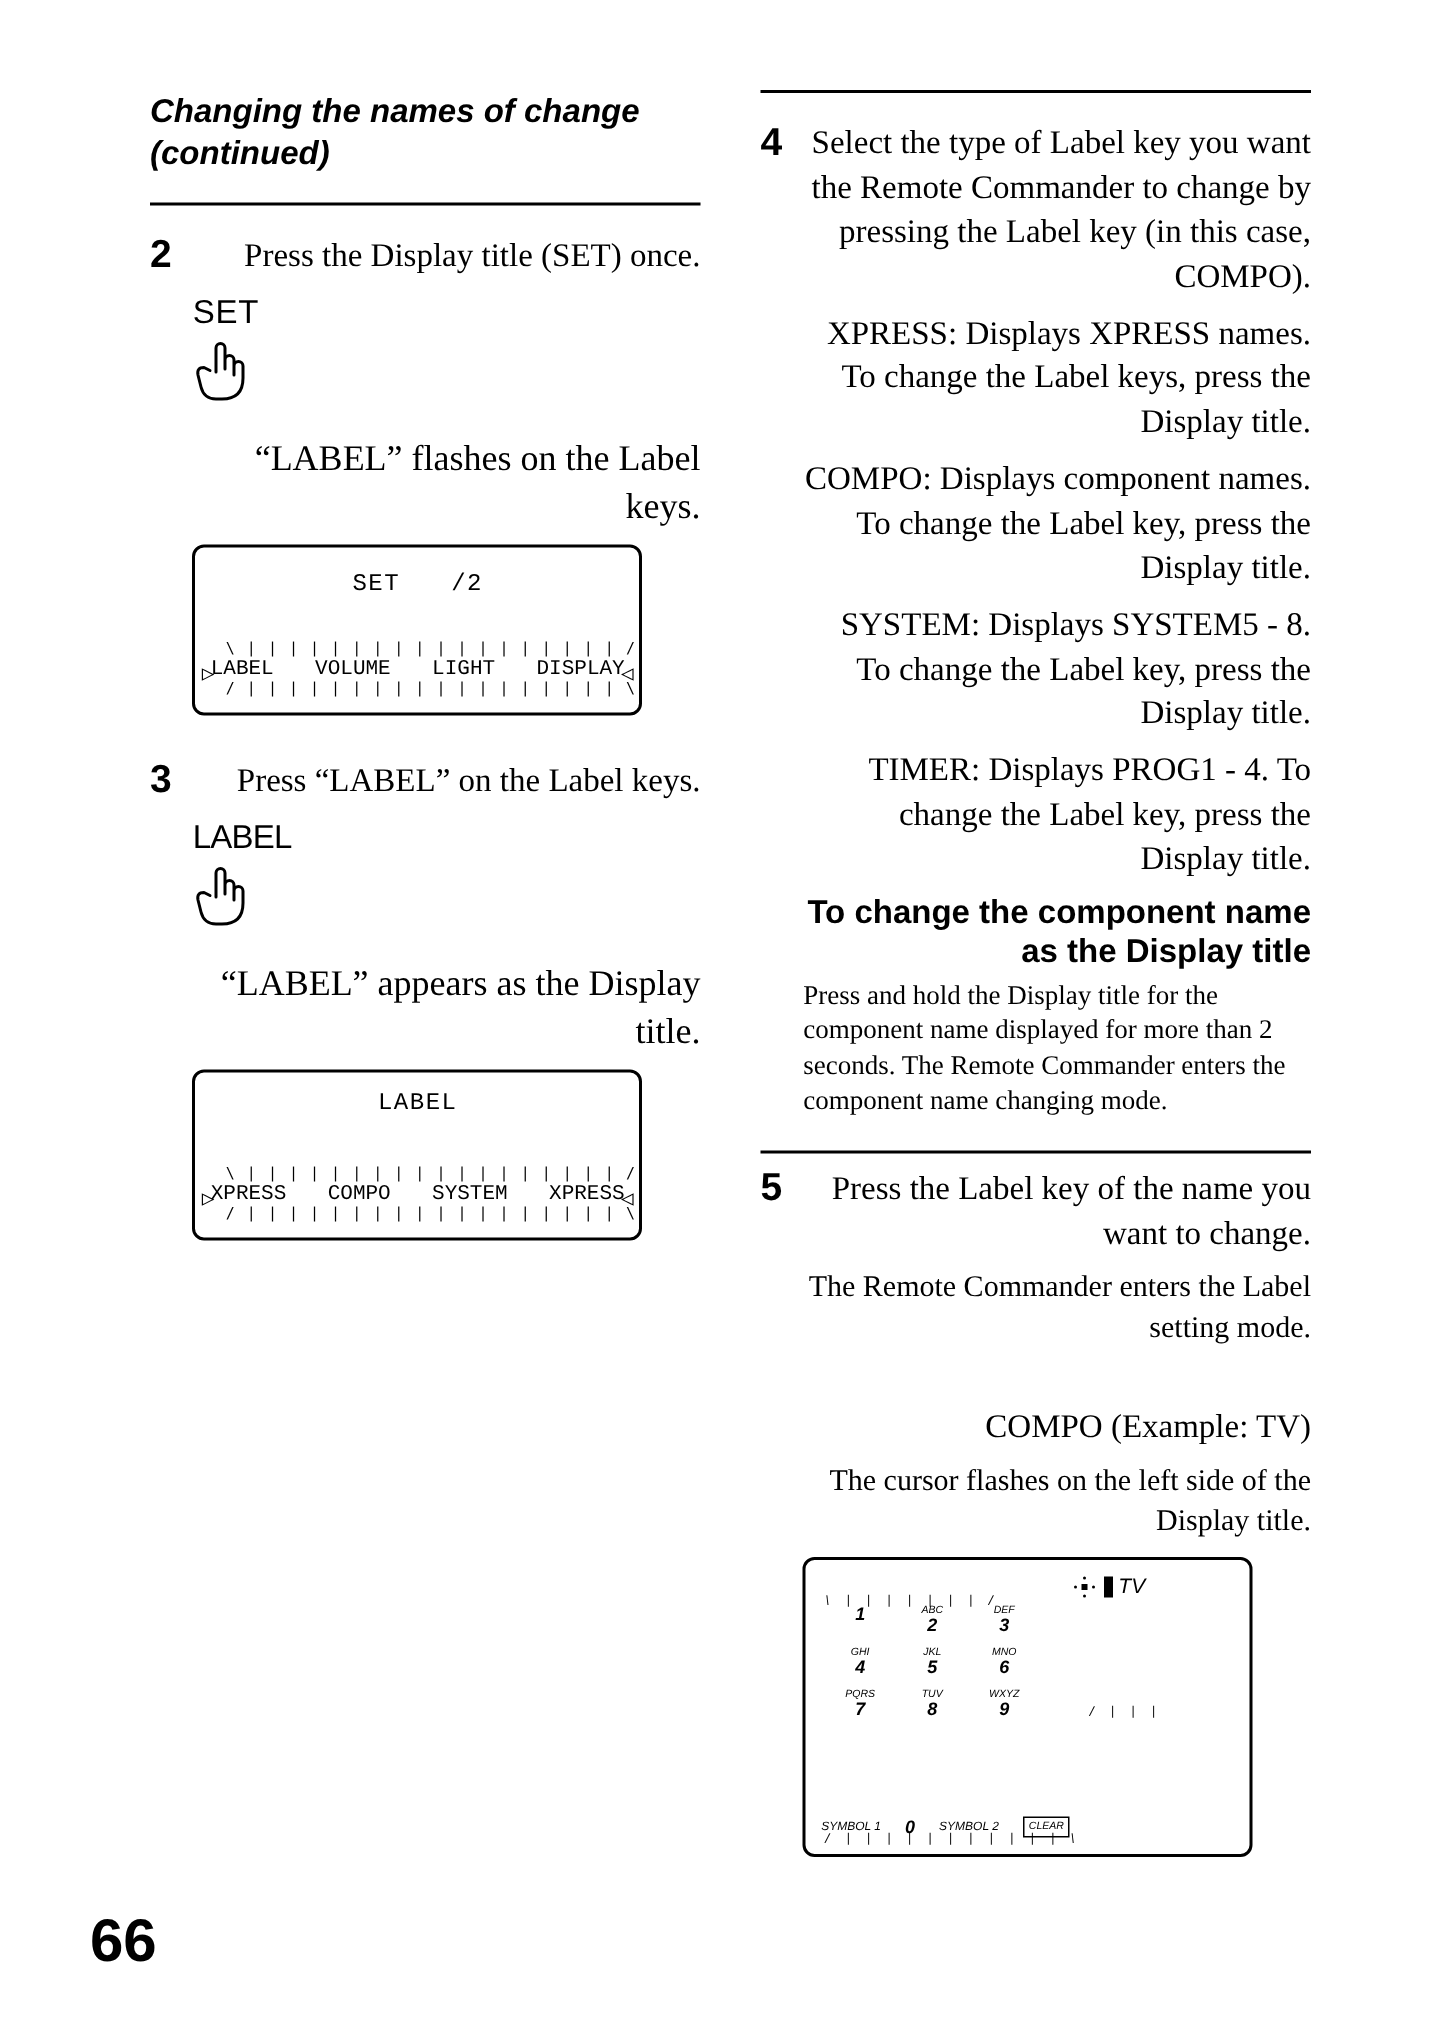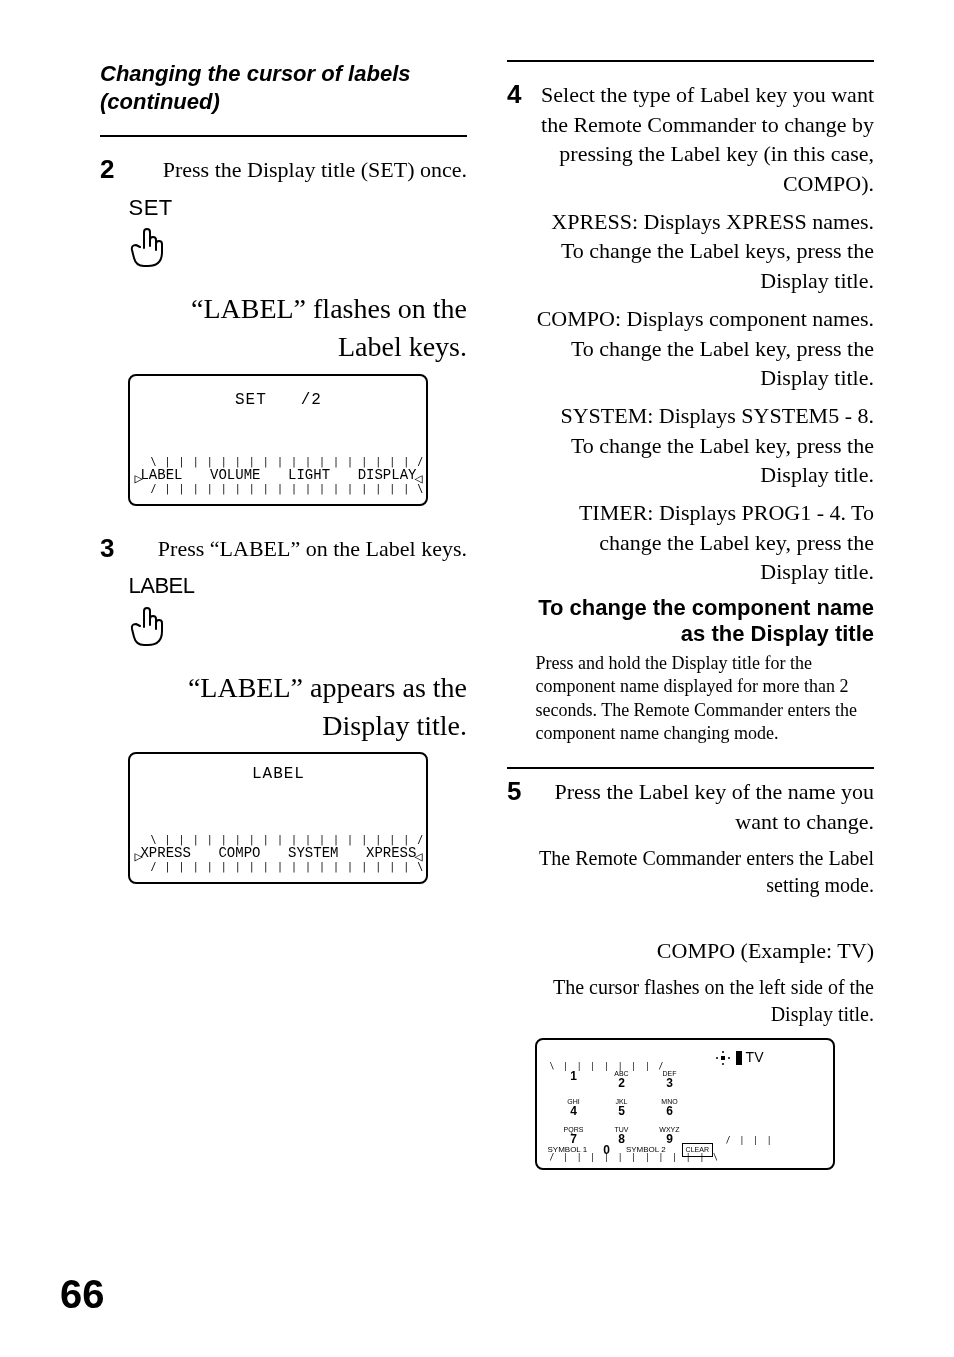--- a/index.html
+++ b/index.html
@@ -7,61 +7,61 @@
   .page { position: relative; width: 954px; height: 1357px; padding: 60px 80px 40px 100px; }
   .cols { display: flex; gap: 40px; }
   .col { flex: 1 1 0; }
   .section-title { font-family: Arial, Helvetica, sans-serif; font-style: italic; font-weight: 700; font-size: 22px; line-height: 1.25; margin-bottom: 20px; }
   hr.divider { border: 0; border-top: 2px solid #000; margin-bottom: 18px; }
   hr.thin { border: 0; border-top: 2px solid #000; margin: 22px 0 8px 0; }
   .step { display: flex; gap: 14px; margin-bottom: 10px; }
   .step-num { font-family: Arial, Helvetica, sans-serif; font-weight: 700; font-size: 26px; line-height: 1.1; flex: 0 0 auto; }
   .step-body { flex: 1 1 auto; font-size: 22px; line-height: 1.35; }
   .step-body p { margin-bottom: 8px; text-align: right; }
-  .step-body .small { font-size: 28px; }
+  .step-body .small { font-size: 24px; }
   .step-body .sub { font-size: 22px; }
   .figlabel { font-family: 'Arial Narrow', Arial, sans-serif; font-size: 22px; letter-spacing: 0.5px; margin: 6px 0 4px 0; }
   .figlabel-tight { font-family: 'Arial Narrow', Arial, sans-serif; font-size: 22px; letter-spacing: -0.5px; margin: 6px 0 4px 0; }
   .hand-icon { margin-bottom: 12px; margin-left: 0px; }
-  .lcdbox { border: 2px solid #000; border-radius: 8px; width: 300px; height: 132px; position: relative; margin: 8px 0 18px 0; font-family: 'Courier New', monospace; }
+  .lcdbox { border: 2px solid #000; border-radius: 8px; width: 300px; height: 114px; position: relative; margin: 8px 0 18px 0; font-family: 'Courier New', monospace; }
   .lcd-top { position: absolute; top: 14px; left: 0; right: 0; text-align: center; font-size: 16px; letter-spacing: 1px; }
   .lcd-mid { position: absolute; top: 10px; left: 0; right: 0; text-align: center; font-size: 16px; letter-spacing: 1px; }
   .lcd-keyrow { position: absolute; left: 6px; right: 6px; bottom: 10px; height: 36px; }
   .keyrow-ticks { font-family: monospace; font-size: 10px; line-height: 8px; letter-spacing: 1px; white-space: pre; }
   .keyrow-labels { display: flex; justify-content: space-between; font-size: 14px; letter-spacing: 0px; padding: 0 4px; }
   .keyrow-arrow { position: absolute; font-size: 14px; }
   .keyrow-arrow.left { left: -2px; top: 12px; }
   .keyrow-arrow.right { right: -2px; top: 12px; }
   .subhead { font-family: Arial, Helvetica, sans-serif; font-weight: 700; font-size: 22px; line-height: 1.2; margin: 8px 0 4px 0; text-align: right; }
   .subtext { font-size: 18px; line-height: 1.3; }
   .subtext-20 { font-size: 20px; line-height: 1.35; }
   .pagenum { position: absolute; left: 60px; bottom: 40px; font-family: Arial, Helvetica, sans-serif; font-weight: 700; font-size: 40px; }
   .right-text { font-size: 22px; line-height: 1.35; }
-  .compo-box { border: 2px solid #000; border-radius: 8px; width: 300px; height: 132px; position: relative; margin-top: 10px; font-family: Arial, Helvetica, sans-serif; }
+  .compo-box { border: 2px solid #000; border-radius: 8px; width: 300px; height: 200px; position: relative; margin-top: 10px; font-family: Arial, Helvetica, sans-serif; font-style: italic; }
   .compo-tv { position: absolute; top: 8px; right: 70px; font-size: 14px; display: flex; align-items: center; gap: 4px; }
   .compo-cursor { display:inline-block; width: 6px; height: 14px; background:#000; }
   .compo-grid { position: absolute; top: 30px; left: 16px; right: 120px; display: grid; grid-template-columns: repeat(3, 40px); grid-auto-rows: 24px; gap: 4px 8px; font-size: 10px; text-align: center; }
   .key-cell .sup { font-size: 7px; display: block; line-height: 7px; }
   .key-cell .num { font-weight: 700; font-size: 12px; line-height: 12px; }
   .sym-row { position: absolute; bottom: 10px; left: 10px; right: 60px; display: flex; align-items: center; gap: 16px; font-size: 8px; }
   .sym-row .zero { font-weight: 700; font-size: 12px; }
   .sym-row .clearbox { border: 1px solid #000; padding: 1px 3px; font-size: 7px; }
   .compo-ticks { font-family: monospace; font-size: 8px; letter-spacing: 2px; }
   .compo-ticks.topline { position: absolute; top: 22px; left: 12px; }
   .compo-ticks.botline { position: absolute; bottom: 4px; left: 12px; }
   .compo-ticks.rightline { position: absolute; top: 96px; right: 60px; }
 </style>
 </head>
 <body>
 
 <div class="page">
   <div class="cols">
 
     <div class="col">
-      <div class="section-title">Changing the cursor of labels (continued)</div>
+      <div class="section-title">Changing the names of change (continued)</div>
 
       <hr class="divider">
 
       <div class="step">
         <div class="step-num">2</div>
         <div class="step-body">
           <p>Press the Display title (SET) once.</p>
           <div class="figlabel">SET</div>
           <div class="hand-icon">
             <svg width="40" height="44" viewBox="0 0 40 44">

